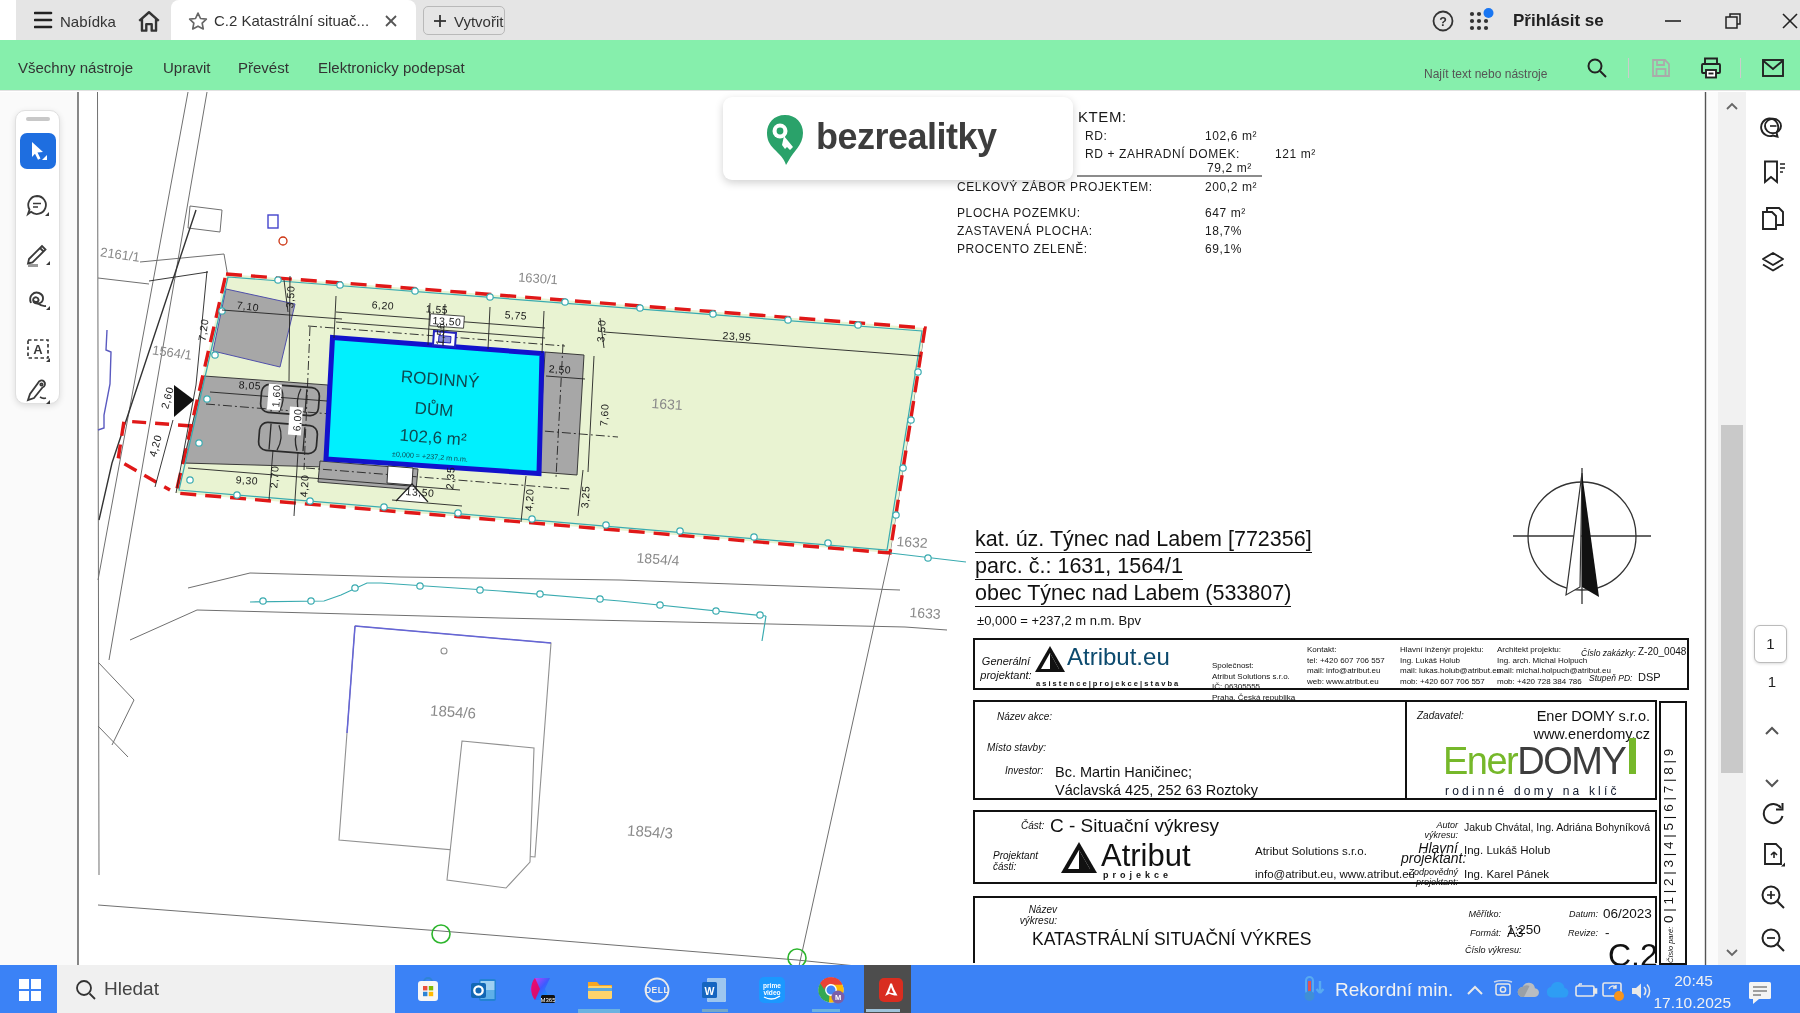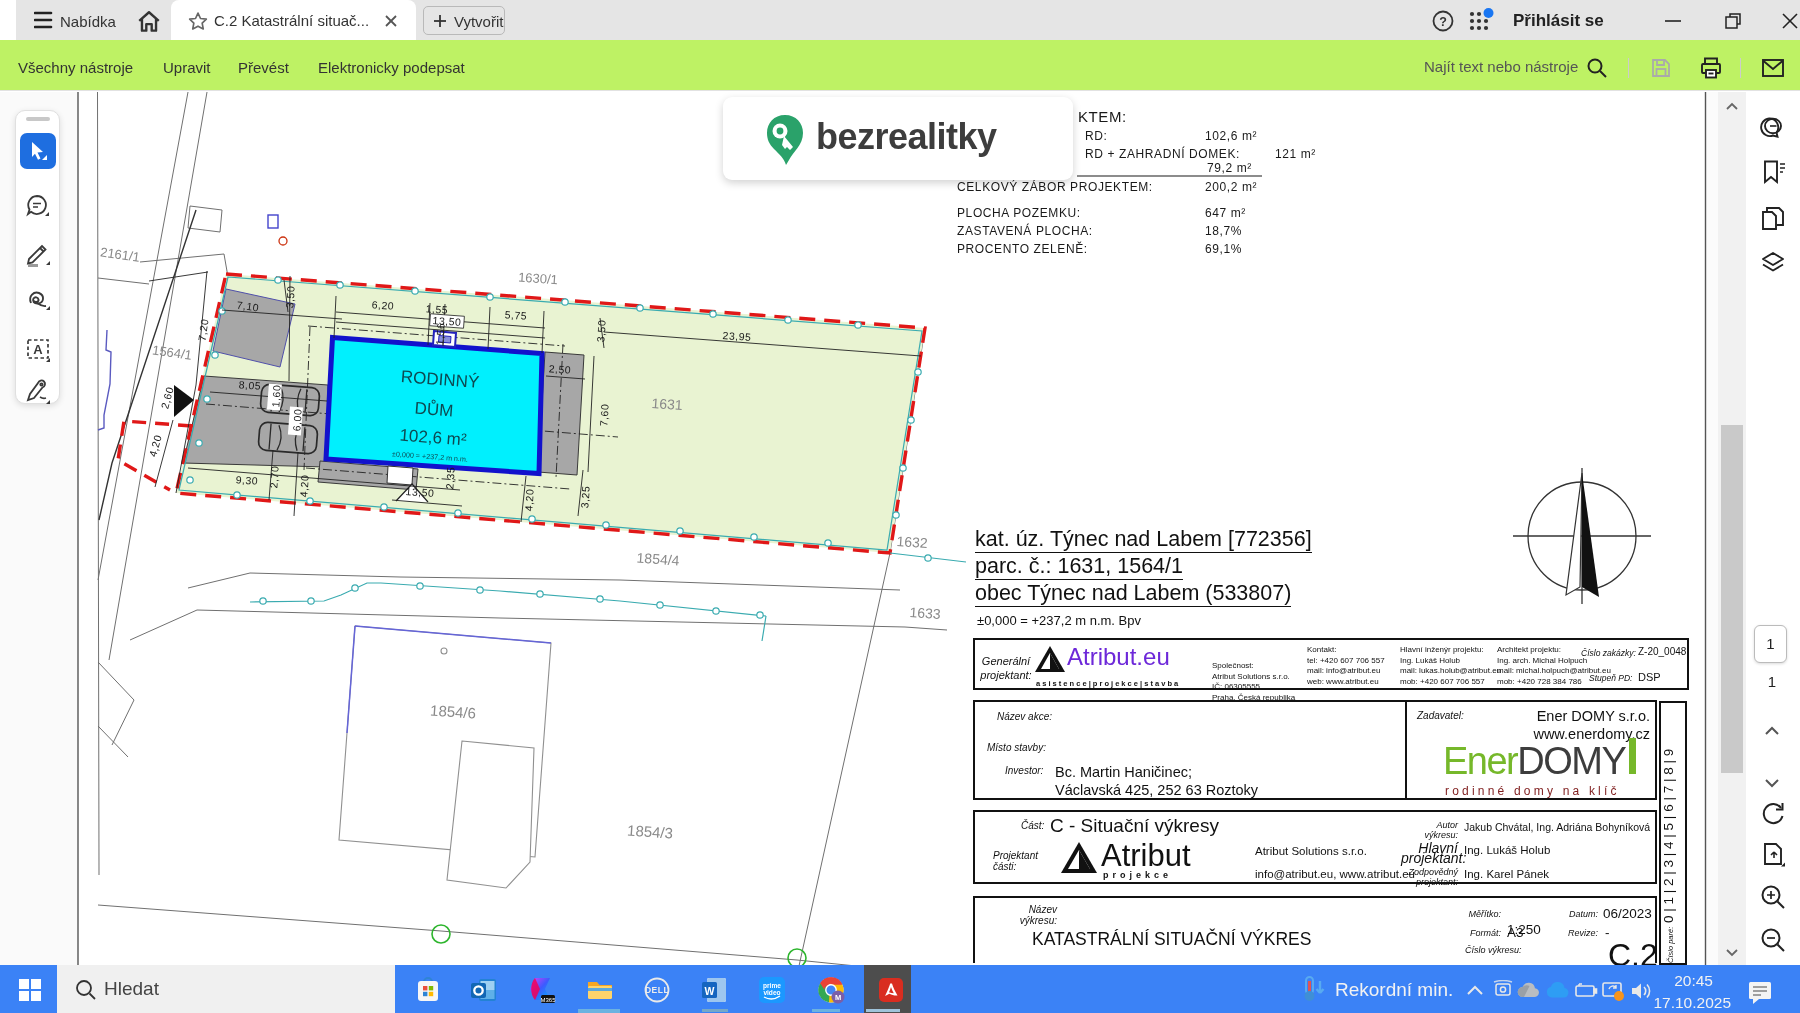--- a/index.html
+++ b/index.html
@@ -1,18 +1,18 @@
 <!DOCTYPE html>
 <html><head>
 <meta charset="utf-8">
 <style>
 *{margin:0;padding:0;box-sizing:border-box;}
 html,body{width:1800px;height:1013px;overflow:hidden;font-family:"Liberation Sans",sans-serif;}
 #titlebar{position:absolute;left:16px;top:0;width:1800px;height:40px;background:#e5e5e5;}
-#menubar{position:absolute;left:0;top:40px;width:1800px;height:51px;background:#bef264;border-bottom:1px solid #e2e2e2;}
+#menubar{position:absolute;left:0;top:40px;width:1800px;height:51px;background:#86efac;border-bottom:1px solid #e2e2e2;}
 #canvas{position:absolute;left:0;top:92px;width:1800px;height:873px;background:#fff;}
 #canvas span,#canvas div{white-space:nowrap;}
 #taskbar{position:absolute;left:0;top:965px;width:1800px;height:48px;background:#3b82f6;}
 #tab{position:absolute;left:155px;top:0px;width:245px;height:40px;background:#fff;border-radius:8px 8px 0 0;}
 .ttxt{font-size:15px;color:#333;}
 </style>
 </head>
 <body>
 <div id="canvas">
 <svg width="1800" height="873" viewBox="0 92 1800 873" xmlns="http://www.w3.org/2000/svg" font-family="Liberation Sans, sans-serif">
@@ -355,21 +355,21 @@
 </div>
 <div style="position:absolute;left:977px;top:521px;font-size:13px;color:#111;">±0,000 = +237,2 m n.m. Bpv</div>
 
 <div style="position:absolute;left:973px;top:546px;width:716px;height:52px;border:2.5px solid #111;background:#fff;font-size:8.5px;color:#111;">
   <div style="position:absolute;left:5px;top:14px;width:52px;text-align:center;font-style:italic;font-size:11px;line-height:14px;">Generální<br>projektant:</div>
   <svg width="30" height="30" style="position:absolute;left:60px;top:4px" viewBox="0 0 30 30">
     <polygon points="15,2 30,28 0,28" fill="#111"></polygon>
     <polygon points="15,9 24,25 6,25" fill="#fff"></polygon>
     <polygon points="15,9 24,25 15,25" fill="#111"></polygon>
   </svg>
-  <span style="position:absolute;left:92px;top:3px;font-size:24px;color:#6d28d9;">Atribut.eu</span>
+  <span style="position:absolute;left:92px;top:3px;font-size:24px;color:#0c4a6e;">Atribut.eu</span>
   <span style="position:absolute;left:61px;top:39px;font-size:7.5px;font-weight:bold;letter-spacing:2.05px;">asistence|projekce|stavba</span>
   <div style="position:absolute;left:237px;top:5px;line-height:10.5px;font-size:8px;margin-top:16px;">Společnost:<br>Atribut Solutions s.r.o.<br>IČ: 06305555<br>Praha, Česká republika</div>
   <div style="position:absolute;left:332px;top:5px;line-height:10.5px;font-size:8px;">Kontakt:<br>tel: +420 607 706 557<br>mail: info@atribut.eu<br>web: www.atribut.eu</div>
   <div style="position:absolute;left:425px;top:5px;line-height:10.5px;font-size:8px;">Hlavní inženýr projektu:<br>Ing. Lukáš Holub<br>mail: lukas.holub@atribut.eu<br>mob: +420 607 706 557</div>
   <div style="position:absolute;left:522px;top:5px;line-height:10.5px;font-size:8px;">Architekt projektu:<br>Ing. arch. Michal Holpuch<br>mail: michal.holpuch@atribut.eu<br>mob: +420 728 384 786</div>
   <span style="position:absolute;left:606px;top:8px;font-style:italic;font-size:8.5px;">Číslo zakázky:</span>
   <span style="position:absolute;left:663px;top:6px;font-size:10px;">Z-20_0048</span>
   <span style="position:absolute;left:614px;top:33px;font-style:italic;font-size:8.5px;">Stupeň PD:</span>
   <span style="position:absolute;left:663px;top:31px;font-size:11px;">DSP</span>
 </div>
@@ -378,21 +378,21 @@
   <div style="position:absolute;left:430px;top:0px;width:1.8px;height:100%;background:#111;"></div>
   <span style="position:absolute;left:22px;top:9px;font-style:italic;font-size:10px;">Název akce:</span>
   <span style="position:absolute;left:12px;top:40px;font-style:italic;font-size:10px;">Místo stavby:</span>
   <span style="position:absolute;left:30px;top:63px;font-style:italic;font-size:10px;">Investor:</span>
   <div style="position:absolute;left:80px;top:61px;font-size:14.5px;line-height:18px;">Bc. Martin Haničinec;<br>Václavská 425, 252 63 Roztoky</div>
   <span style="position:absolute;left:442px;top:8px;font-style:italic;font-size:10px;">Zadavatel:</span>
   <div style="position:absolute;left:470px;top:5px;width:205px;text-align:right;font-size:14.5px;line-height:18px;">Ener DOMY s.r.o.<br>www.enerdomy.cz</div>
   <div style="position:absolute;left:468px;top:36px;width:215px;">
     <span style="font-size:38px;color:#76b82a;letter-spacing:-1.5px;">Ener</span><span style="font-size:38px;color:#3d3d3d;letter-spacing:-1.5px;">DOMY</span><span style="display:inline-block;width:7px;height:36px;background:#76b82a;margin-left:4px;"></span>
   </div>
-  <div style="position:absolute;left:470px;top:82px;width:205px;font-size:12px;letter-spacing:3.2px;color:#7f1d1d;">rodinné domy na klíč</div>
+  <div style="position:absolute;left:470px;top:82px;width:205px;font-size:12px;letter-spacing:3.2px;color:#0f172a;">rodinné domy na klíč</div>
 </div>
 
 <div style="position:absolute;left:973px;top:718px;width:684px;height:74px;border:2.5px solid #111;background:#fff;color:#111;">
   <span style="position:absolute;left:46px;top:8px;font-style:italic;font-size:10px;">Část:</span>
   <span style="position:absolute;left:18px;top:38px;font-style:italic;font-size:10px;line-height:11px;">Projektant<br>části:</span>
   <span style="position:absolute;left:75px;top:3px;font-size:19px;">C - Situační výkresy</span>
   <svg width="36" height="38" style="position:absolute;left:86px;top:27px" viewBox="0 0 36 36">
     <polygon points="18,2 36,33 0,33" fill="#111"></polygon>
     <polygon points="18,10 29,29 7,29" fill="#fff"></polygon>
     <polygon points="18,10 29,29 18,29" fill="#111"></polygon>
@@ -487,21 +487,21 @@
   <svg width="20" height="20" style="position:absolute;left:1764px;top:11px" viewBox="0 0 20 20" stroke="#222" stroke-width="1.6">
       <line x1="3" y1="3" x2="17" y2="17"></line>
       <line x1="17" y1="3" x2="3" y2="17"></line>
     </svg>
 </div>
 <div id="menubar">
   <span class="ttxt" style="position:absolute;left:18px;top:19px;">Všechny nástroje</span>
   <span class="ttxt" style="position:absolute;left:163px;top:19px;">Upravit</span>
   <span class="ttxt" style="position:absolute;left:238px;top:19px;">Převést</span>
   <span class="ttxt" style="position:absolute;left:318px;top:19px;">Elektronicky podepsat</span>
-  <span style="position:absolute;left:1424px;top:18px;font-size:15px;color:#555;">Najít text nebo nástroje</span>
+  <span style="position:absolute;left:1424px;top:27px;font-size:12px;color:#555;">Najít text nebo nástroje</span>
   <svg width="22" height="22" style="position:absolute;left:1586px;top:17px" viewBox="0 0 22 22" fill="none" stroke="#222" stroke-width="2">
       <circle cx="9" cy="9" r="6.5"></circle>
       <line x1="14" y1="14" x2="20" y2="20"></line>
     </svg>
   <div style="position:absolute;left:1628px;top:18px;width:1px;height:20px;background:#ccc;"></div>
   <svg width="22" height="22" style="position:absolute;left:1650px;top:17px" viewBox="0 0 22 22" fill="none" stroke="#aaa" stroke-width="1.8">
     <path d="M3 3 H15 L19 7 V19 H3 Z"></path>
       <path d="M7 3 V8 H14 V3"></path>
       <rect x="6.5" y="12" width="9" height="7"></rect>
   </svg>

